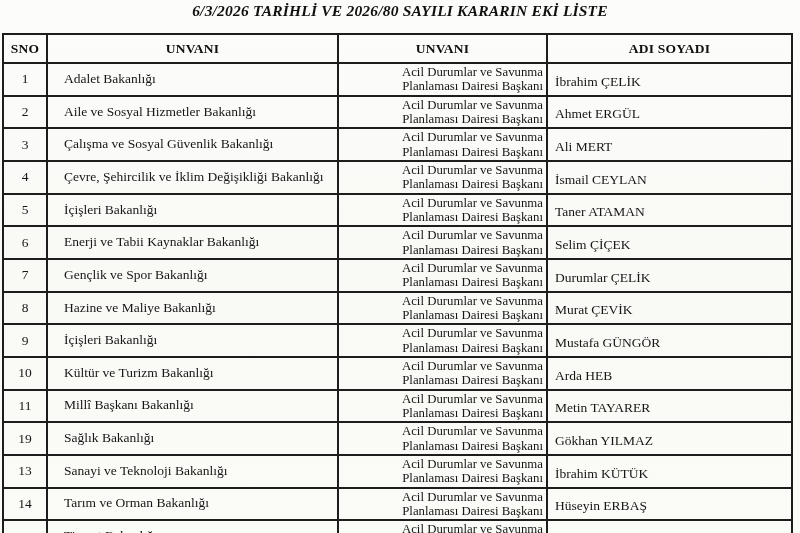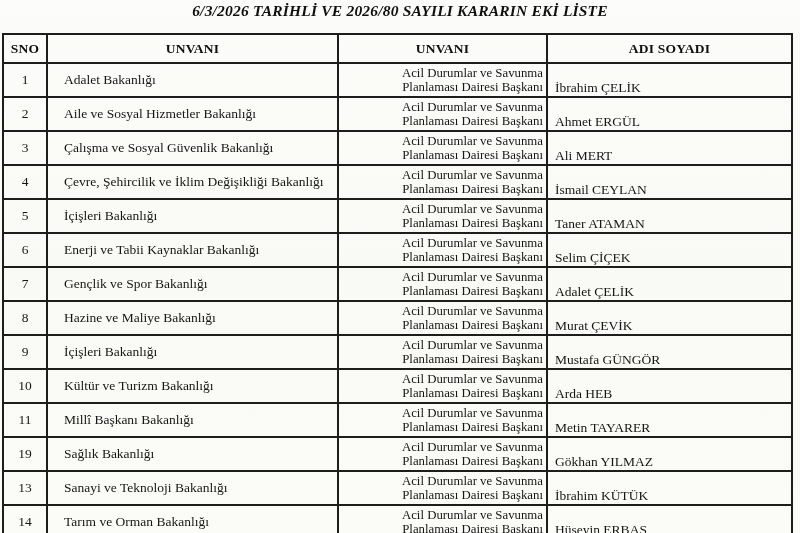--- a/index.html
+++ b/index.html
@@ -47,21 +47,21 @@
     font-size: 13.5px;
     font-weight: bold;
     text-align: center;
     letter-spacing: 0.2px;
     color: #0f0f0f;
   }
   td { font-size: 13.5px; color: #161616; }
   td.cell-sno { text-align: center; }
   td.cell-kurumu { text-align: left; padding: 0 6px 0 16px; line-height: 1.1; }
   td.cell-unvani { text-align: right; padding: 1px 3px 1px 5px; font-size: 12.8px; line-height: 1.12; }
-  td.cell-adi { text-align: left; padding: 16px 4px 0 7px; }
+  td.cell-adi { text-align: left; padding: 5px 4px 0 7px; }
 </style>
 </head>
 <body>
 
 <div class="page">
 
   <div class="doc-title">6/3/2026 TARİHLİ VE 2026/80 SAYILI KARARIN EKİ LİSTE</div>
 
   <table class="list-table">
     <colgroup>
@@ -112,21 +112,21 @@
       <tr>
         <td class="cell-sno">6</td>
         <td class="cell-kurumu">Enerji ve Tabii Kaynaklar Bakanlığı</td>
         <td class="cell-unvani">Acil Durumlar ve Savunma Planlaması Dairesi Başkanı</td>
         <td class="cell-adi">Selim ÇİÇEK</td>
       </tr>
       <tr>
         <td class="cell-sno">7</td>
         <td class="cell-kurumu">Gençlik ve Spor Bakanlığı</td>
         <td class="cell-unvani">Acil Durumlar ve Savunma Planlaması Dairesi Başkanı</td>
-        <td class="cell-adi">Adalet ÇELİK</td>
+        <td class="cell-adi">Durumlar ÇELİK</td>
       </tr>
       <tr>
         <td class="cell-sno">8</td>
         <td class="cell-kurumu">Hazine ve Maliye Bakanlığı</td>
         <td class="cell-unvani">Acil Durumlar ve Savunma Planlaması Dairesi Başkanı</td>
         <td class="cell-adi">Murat ÇEVİK</td>
       </tr>
       <tr>
         <td class="cell-sno">9</td>
         <td class="cell-kurumu">İçişleri Bakanlığı</td>

